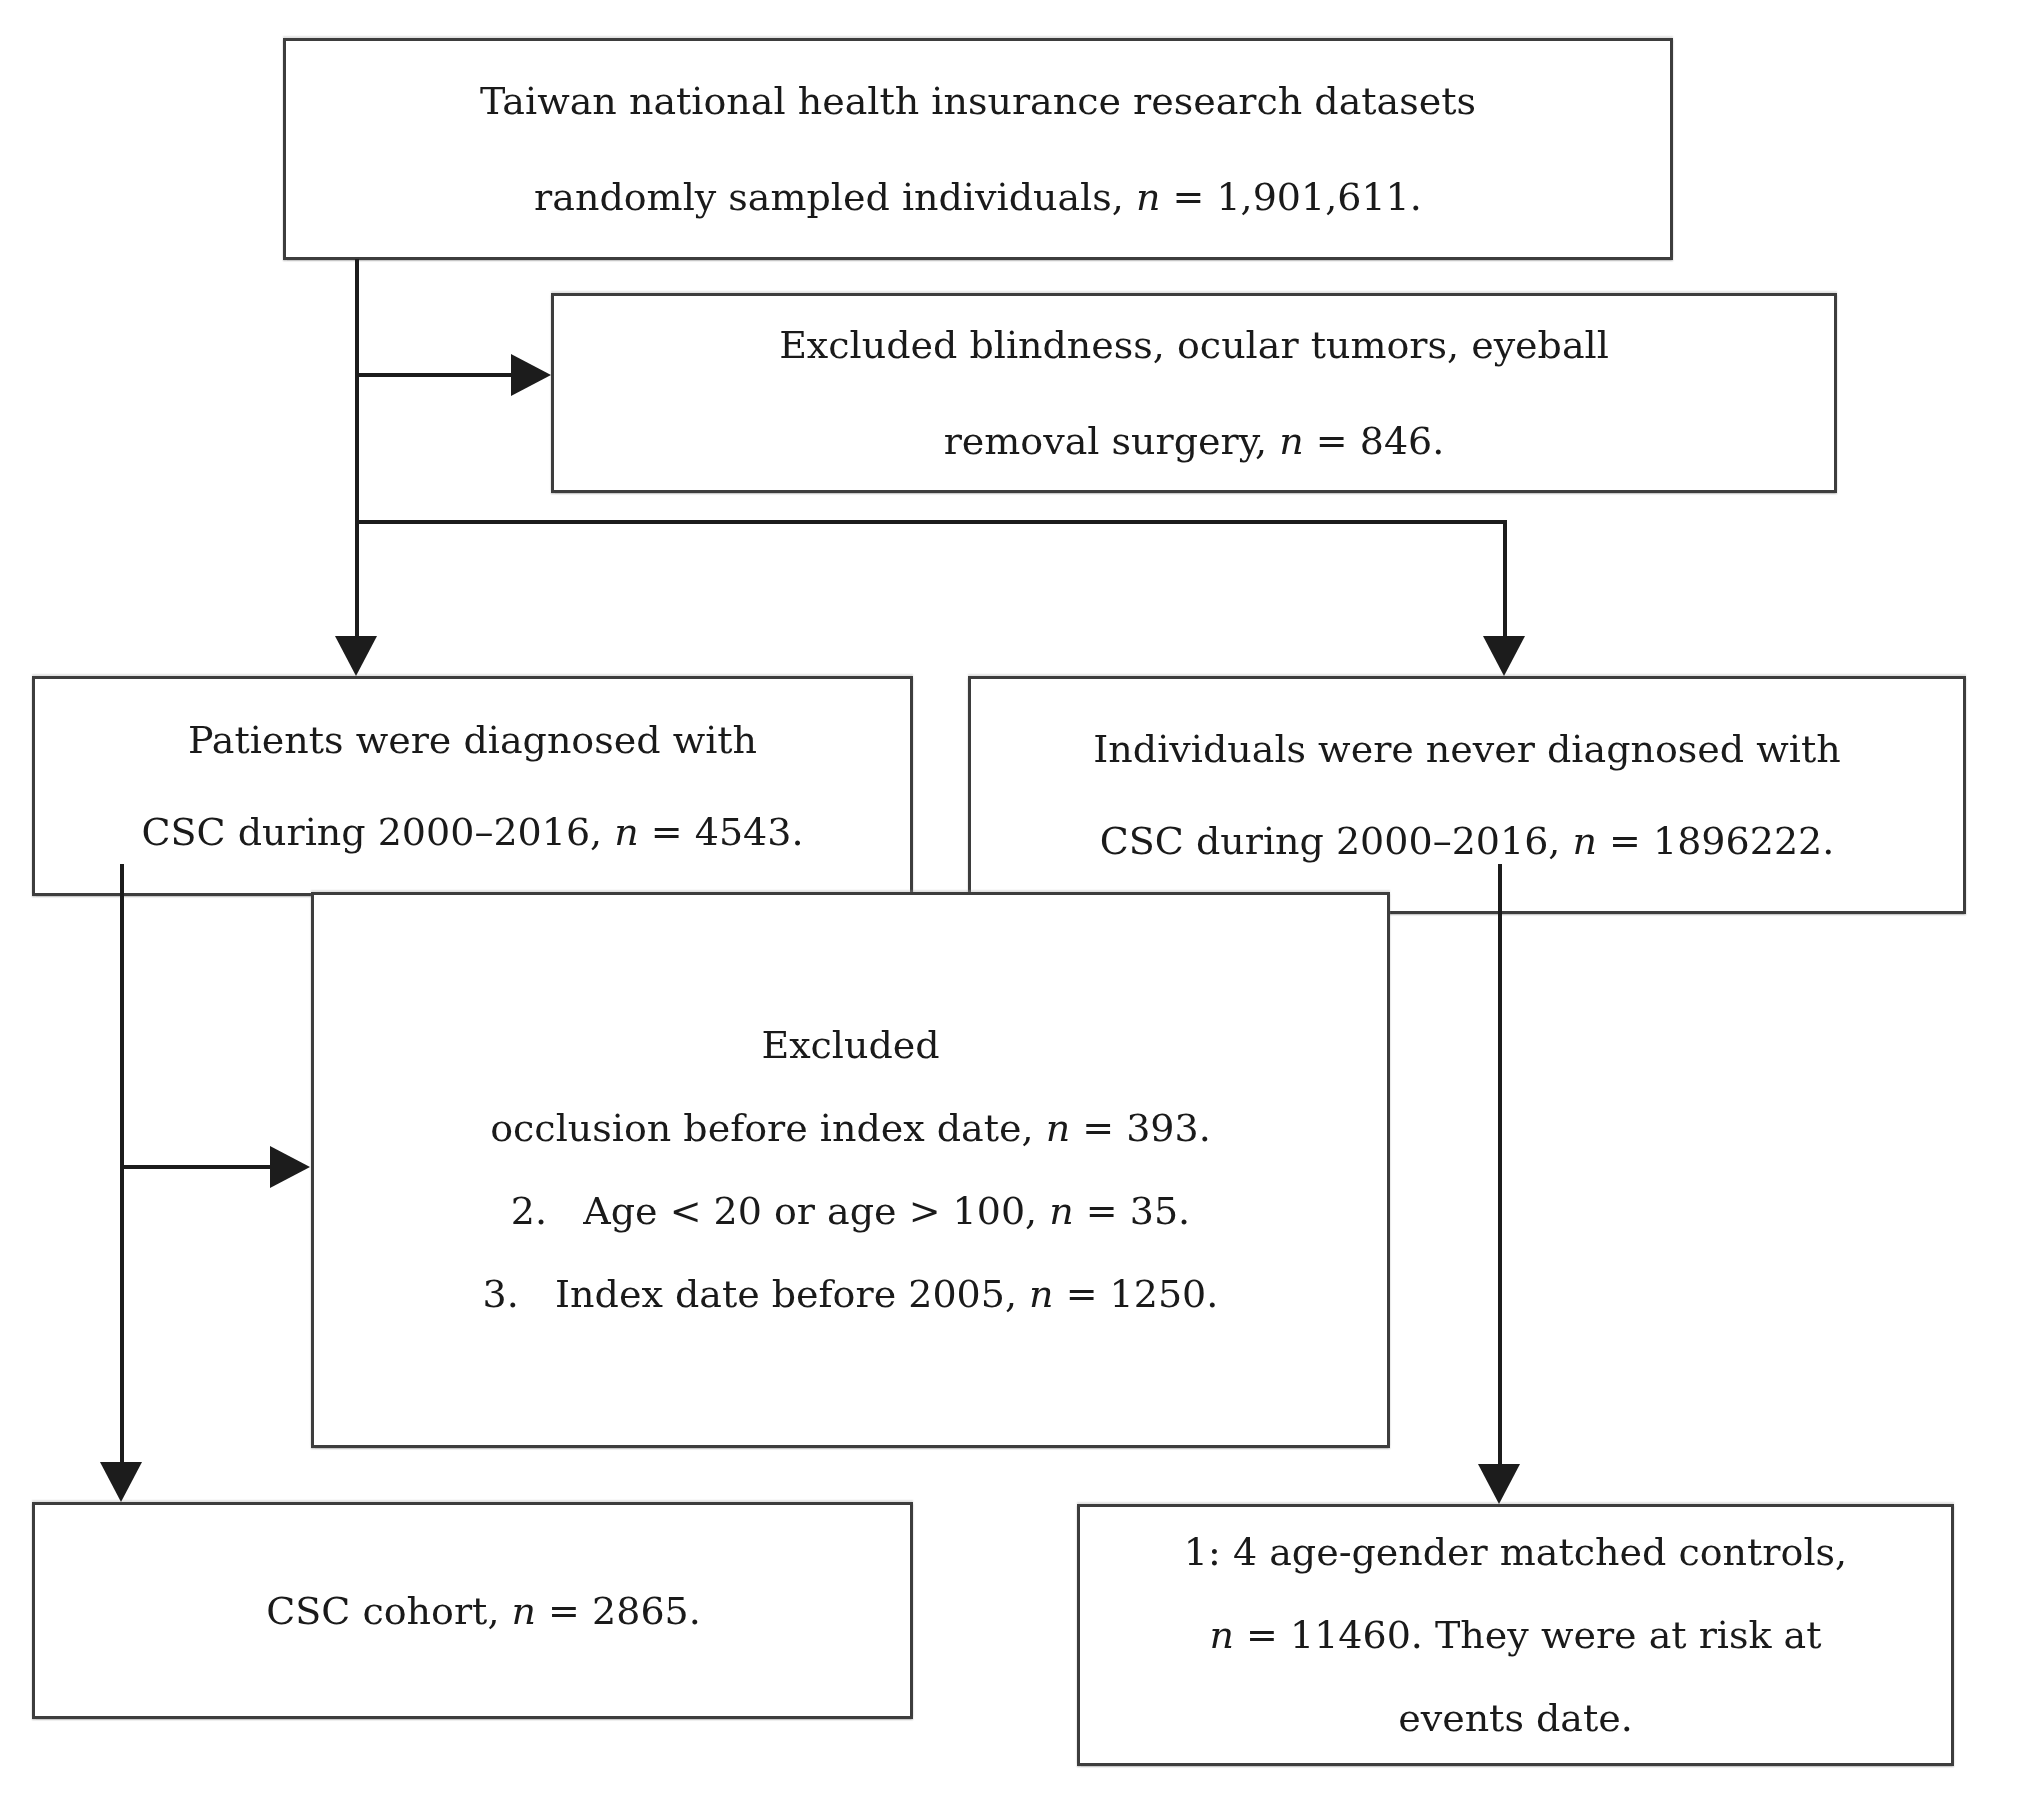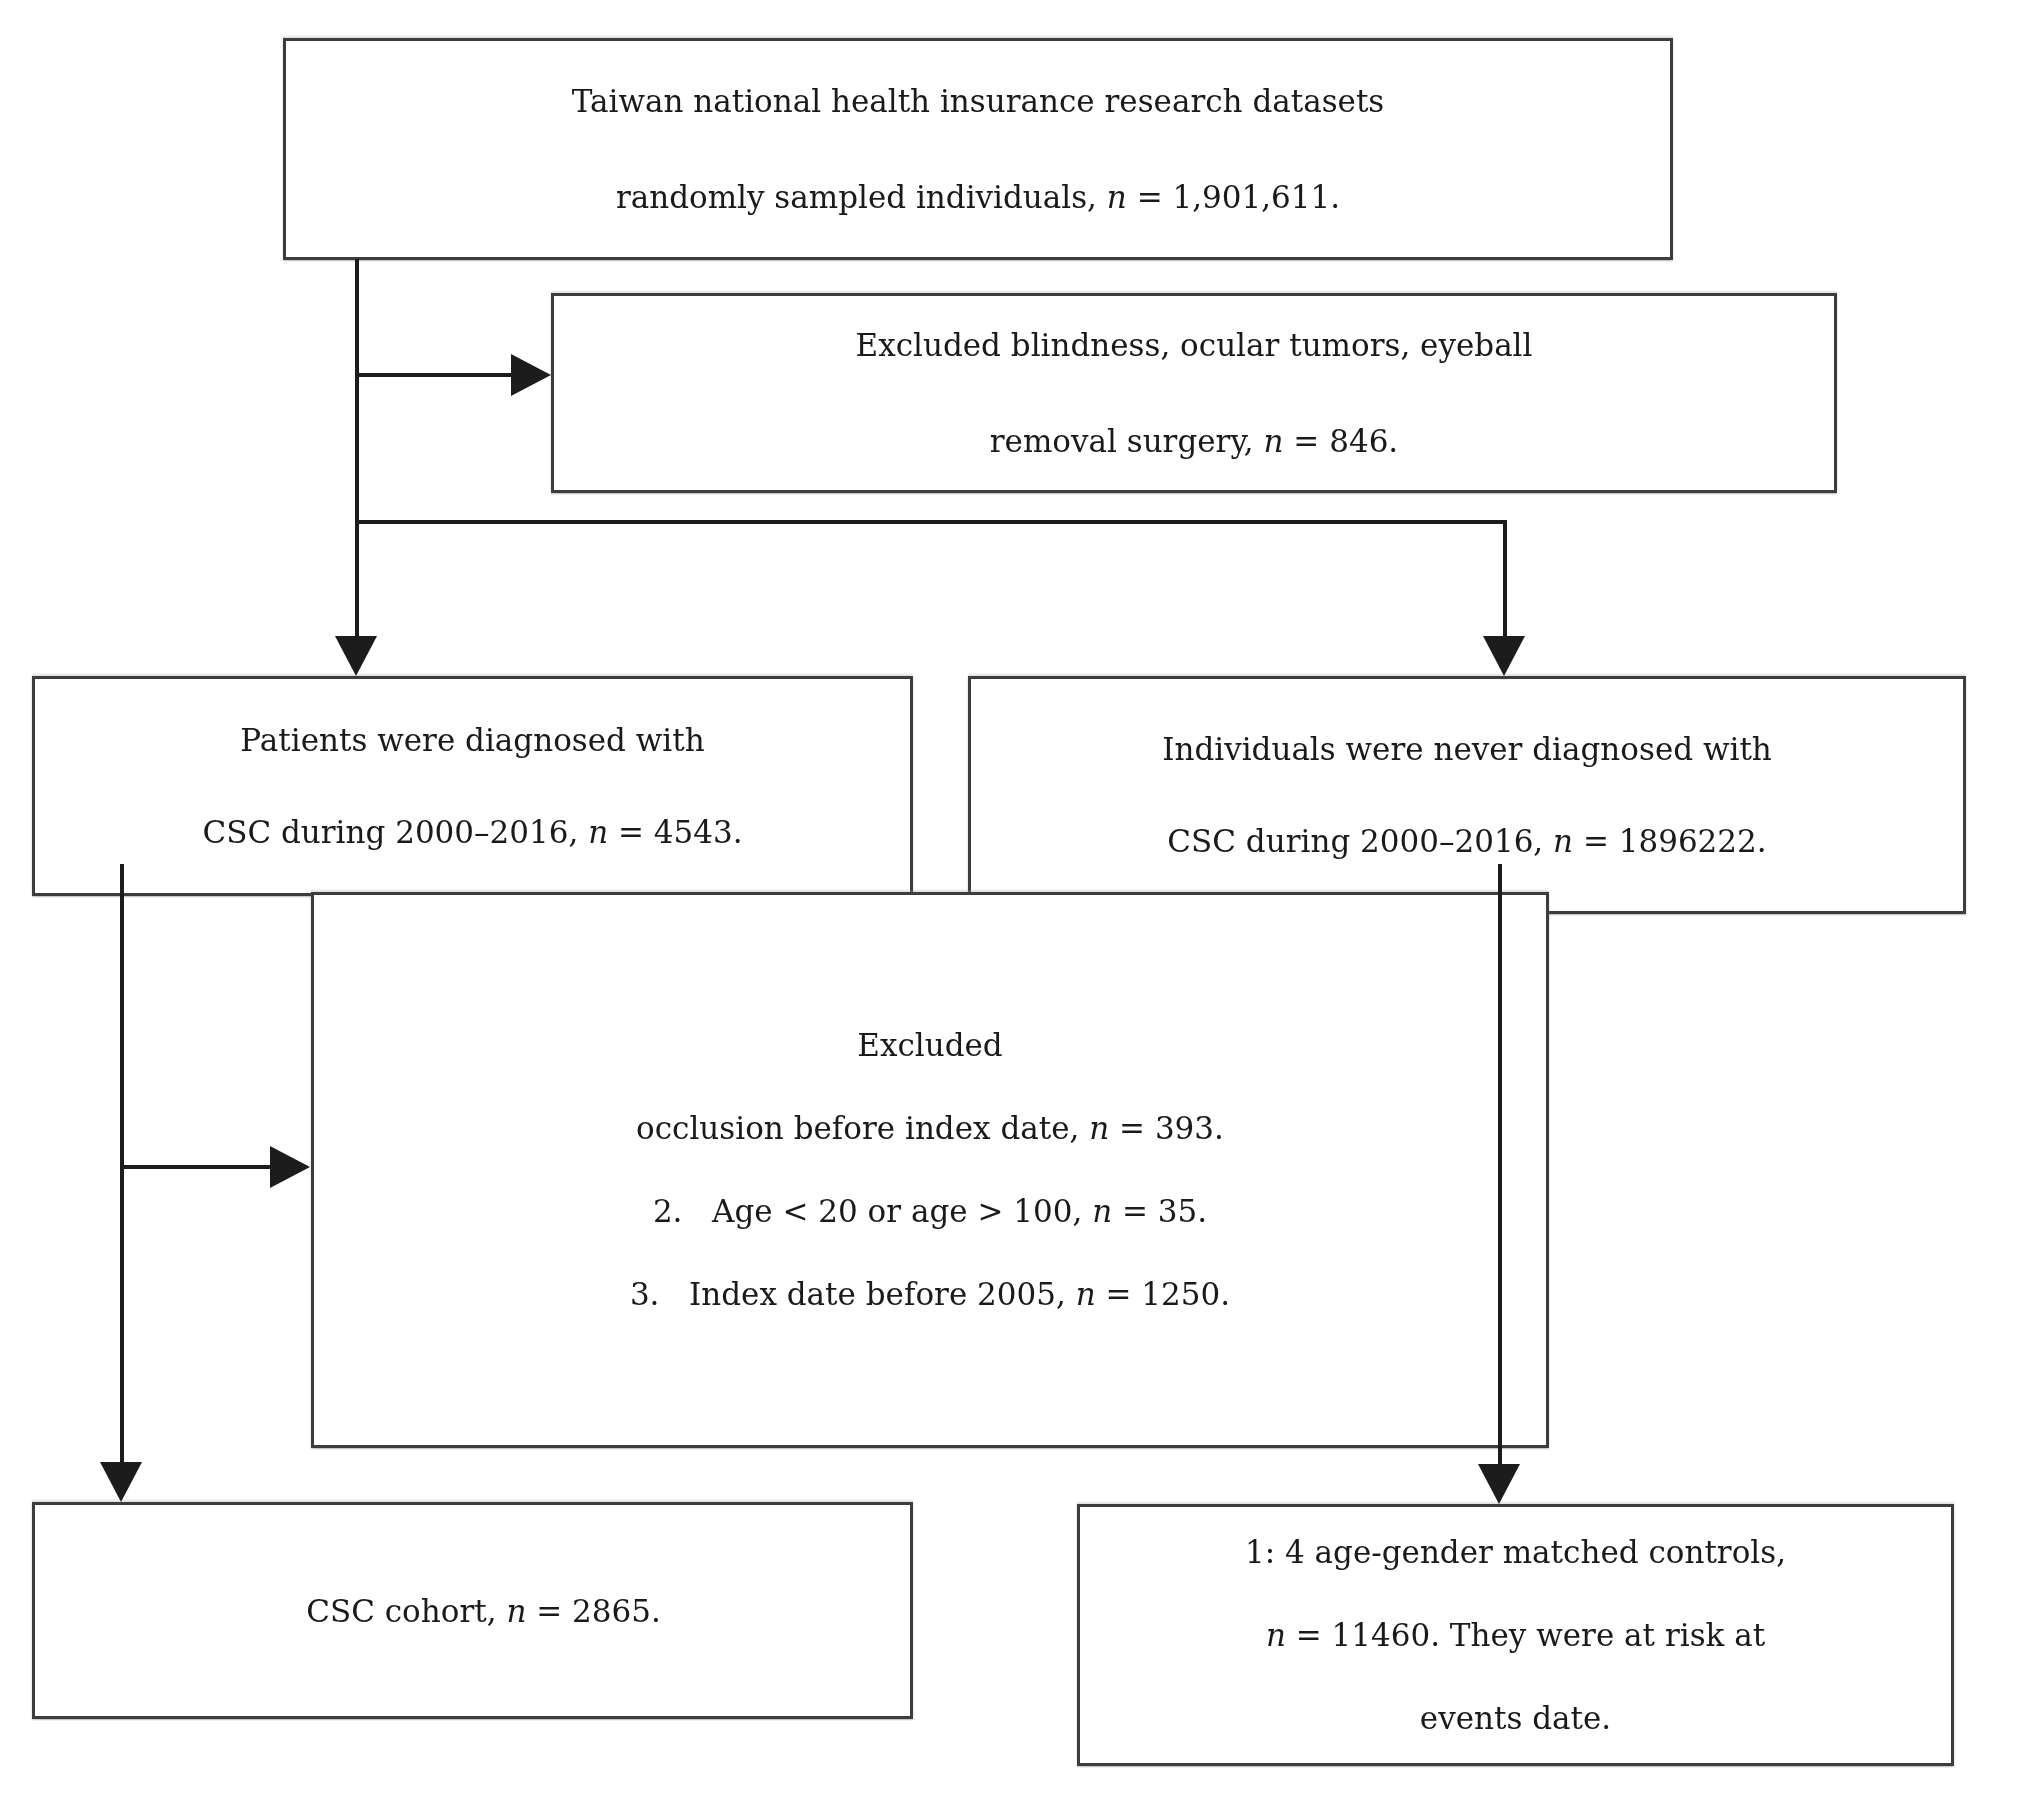--- a/index.html
+++ b/index.html
@@ -14,32 +14,32 @@
   .node {
     position: absolute;
     box-sizing: border-box;
     border: 3.4px solid #3d3d3d;
     background: #ffffff;
     display: flex;
     flex-direction: column;
     justify-content: center;
     align-items: center;
     text-align: center;
-    font-size: 31px;
+    font-size: 38px;
     box-shadow: 0 2.1px 1.4px rgba(130,130,130,0.45), 0 -2.1px 1.4px rgba(160,160,160,0.30);
   }
   .node .line { line-height: 96px; white-space: pre; }
   .it { font-style: italic; }
 
   
   .box-top   { left: 283px;  top: 38px;   width: 1390px; height: 222px; }
   .box-excl1 { left: 551px;  top: 281px;  width: 1286px; height: 200px; margin-top: 12px; }
   .box-left  { left: 32px;   top: 676px;  width: 881px; height: 220px; }
   .box-right { left: 968px; top: 676px;  width: 998px; height: 238px; }
-  .box-excl2 { left: 311px;  top: 892px; width: 1238px; height: 556px; }
+  .box-excl2 { left: 311px;  top: 892px; width: 1079px; height: 556px; }
   .box-csc   { left: 32px;   top: 1502px; width: 881px; height: 217px; padding-left: 22px; }
   .box-ctrl  { left: 1077px; top: 1504px; width: 877px; height: 262px; justify-content: center; }
   .box-left .line, .box-right .line { line-height: 92px; }
   .box-excl2 .line, .box-ctrl .line { line-height: 83px; }
 
   
   .cline { position: absolute; background: #1c1c1c; }
   .l-v1 { left: 355px;  top: 259px;  width: 4.1px;    height: 381px; }
   .l-h1 { left: 357px;  top: 373px;  width: 156px;  height: 4.1px; }
   .l-h2 { left: 355px;  top: 520px;  width: 1152px; height: 4.1px; }

